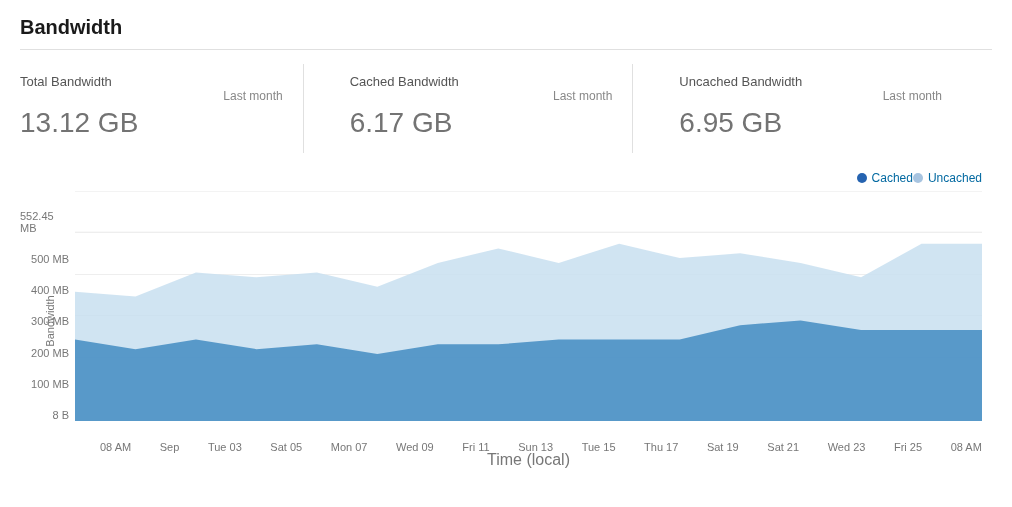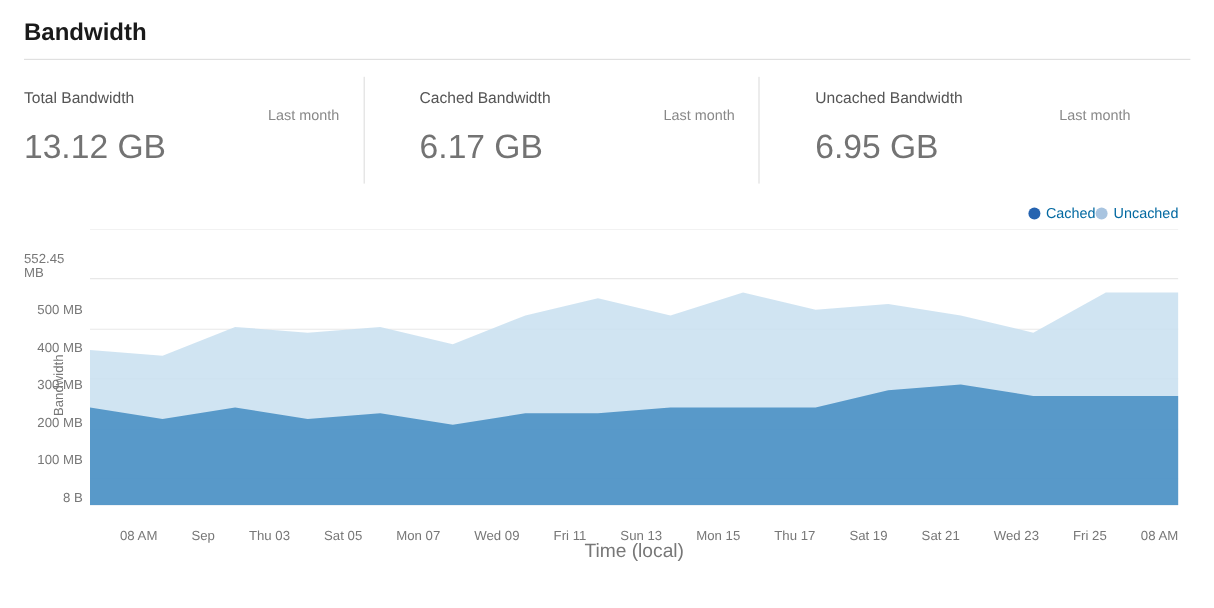--- a/index.html
+++ b/index.html
@@ -197,27 +197,27 @@
 
         <polygon points="0,105 60,110 120,85 180,90 240,85 300,100 360,75 420,60 480,75 540,55 600,70 660,65 720,75 780,90 840,55 900,55 900,240 0,240" fill="#c8dff0" opacity="0.85"></polygon>
 
         <polygon points="0,155 60,165 120,155 180,165 240,160 300,170 360,160 420,160 480,155 540,155 600,155 660,140 720,135 780,145 840,145 900,145 900,240 0,240" fill="#4a90c4" opacity="0.9"></polygon>
       </svg>
     </div>
 
     <div class="x-axis">
       <span class="x-label">08 AM</span>
       <span class="x-label">Sep</span>
-      <span class="x-label">Thu 03</span>
+      <span class="x-label">Tue 03</span>
       <span class="x-label">Sat 05</span>
       <span class="x-label">Mon 07</span>
       <span class="x-label">Wed 09</span>
       <span class="x-label">Fri 11</span>
       <span class="x-label">Sun 13</span>
-      <span class="x-label">Mon 15</span>
+      <span class="x-label">Tue 15</span>
       <span class="x-label">Thu 17</span>
       <span class="x-label">Sat 19</span>
       <span class="x-label">Sat 21</span>
       <span class="x-label">Wed 23</span>
       <span class="x-label">Fri 25</span>
       <span class="x-label">08 AM</span>
     </div>
     <div class="x-axis-title">Time (local)</div>
   </div>
 </div>

